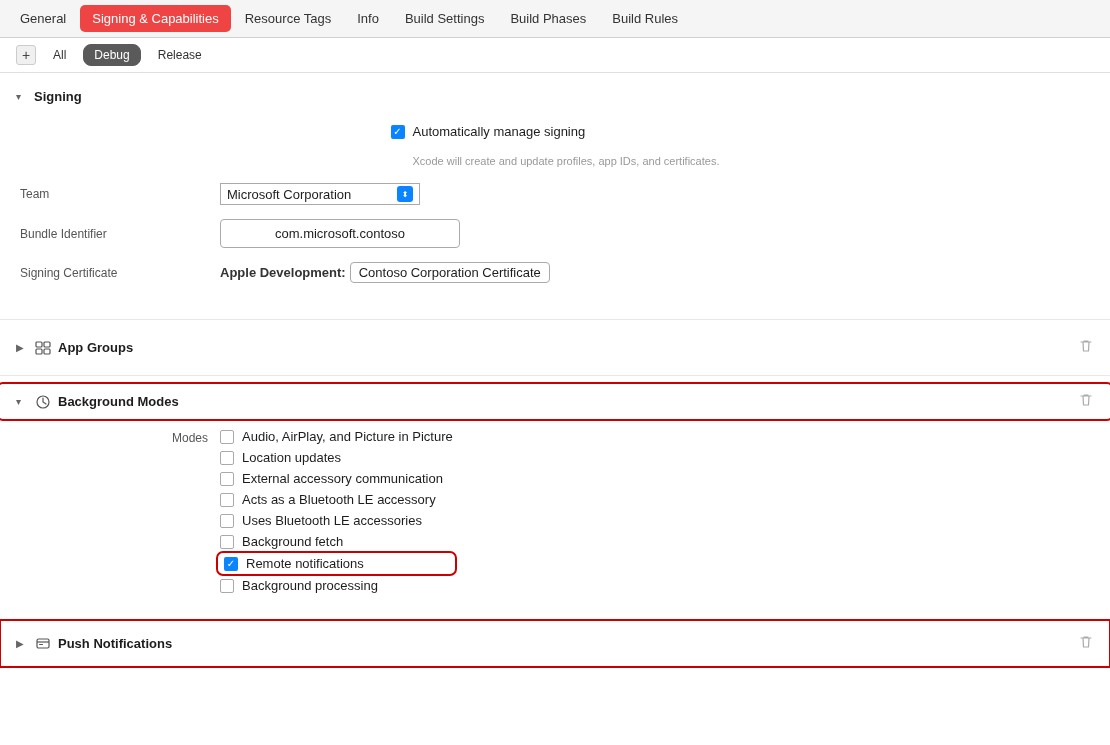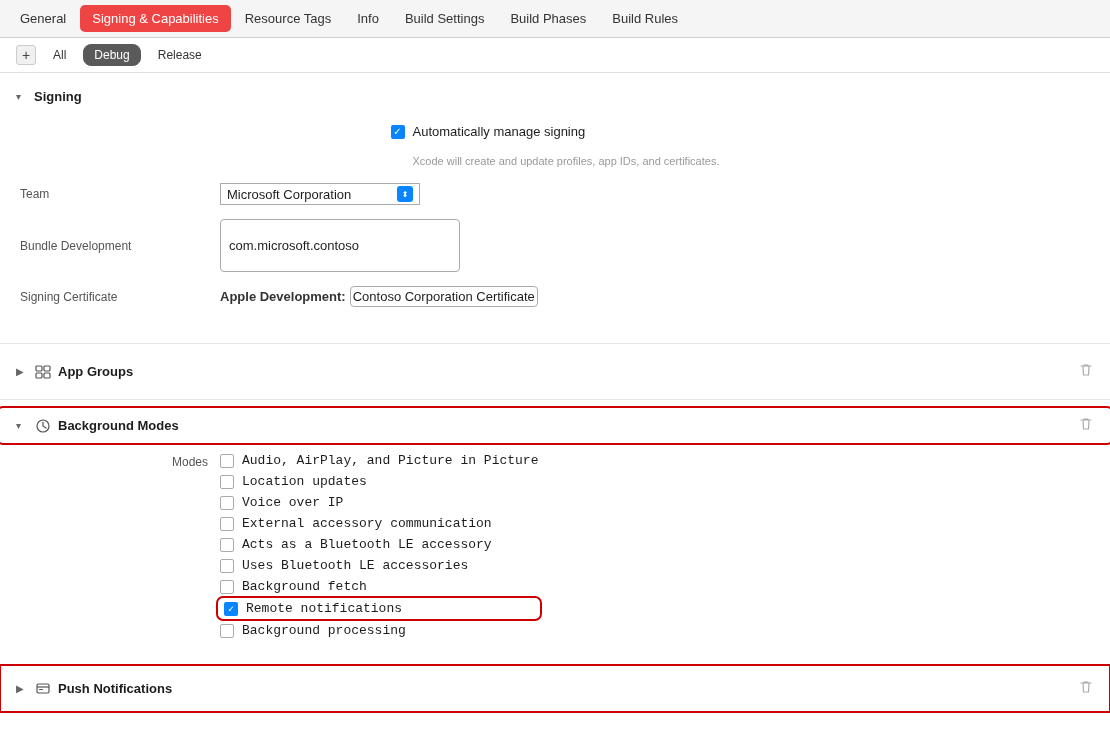--- a/index.html
+++ b/index.html
@@ -226,25 +226,26 @@
       align-items: center;
       justify-content: center;
       color: white;
       font-size: 9px;
       flex-shrink: 0;
     }
 
     .text-field {
       border: 1px solid #aaa;
       border-radius: 4px;
-      padding: 18px 8px;
+      padding: 6px 8px;
       font-size: 13px;
       min-width: 240px;
       background: #fff;
       color: #1d1d1f;
+      text-align: center;
     }
 
     .provisioning-value {
       display: flex;
       align-items: center;
       gap: 6px;
       font-size: 13px;
       color: #1d1d1f;
     }
 
@@ -269,21 +270,21 @@
 
     .cert-prefix {
       font-size: 13px;
       color: #333;
       font-weight: bold;
     }
 
     .cert-value-box {
       border: 1px solid #aaa;
       border-radius: 4px;
-      padding: 2px 2px;
+      padding: 2px 8px;
       font-size: 13px;
       background: #fff;
       color: #1d1d1f;
       margin-left: 4px;
     }
 
     
     .modes-content {
       padding: 8px 9px 12px 0;
     }
@@ -309,21 +310,20 @@
       flex-direction: column;
       gap: 6px;
     }
 
     .mode-item {
       display: flex;
       align-items: center;
       gap: 8px;
       font-size: 13px;
       cursor: pointer;
-      font-family: Liberation Mono, monospace;
     }
 
     .mode-item.highlighted {
       outline: 2px solid #cc0000;
       outline-offset: 2px;
       border-radius: 3px;
       padding: 1px 4px;
     }
 
     
@@ -400,21 +400,21 @@
         <div class="form-label">Team</div>
         <div class="select-field">
           <span class="select-text">Microsoft Corporation</span>
           <div class="select-arrow">
             <span style="font-size:8px;">⬍</span>
           </div>
         </div>
       </div>
 
       <div class="form-row">
-        <div class="form-label">Bundle Development</div>
+        <div class="form-label">Bundle Identifier</div>
         <input class="text-field" type="text" value="com.microsoft.contoso" style="">
       </div>
 
 
       <div class="form-row">
         <div class="form-label">Signing Certificate</div>
         <div class="cert-field">
           <span class="cert-prefix">Apple Development:</span>
           <div class="cert-value-box">Contoso Corporation Certificate</div>
         </div>
@@ -466,24 +466,20 @@
         <div class="mode-item">
               <div class="checkbox-empty"></div>
               <span>Audio, AirPlay, and Picture in Picture</span>
             </div>
             <div class="mode-item">
               <div class="checkbox-empty"></div>
               <span>Location updates</span>
             </div>
             <div class="mode-item">
               <div class="checkbox-empty"></div>
-              <span>Voice over IP</span>
-            </div>
-            <div class="mode-item">
-              <div class="checkbox-empty"></div>
               <span>External accessory communication</span>
             </div>
             <div class="mode-item">
               <div class="checkbox-empty"></div>
               <span>Acts as a Bluetooth LE accessory</span>
             </div>
             <div class="mode-item">
               <div class="checkbox-empty"></div>
               <span>Uses Bluetooth LE accessories</span>
             </div>

